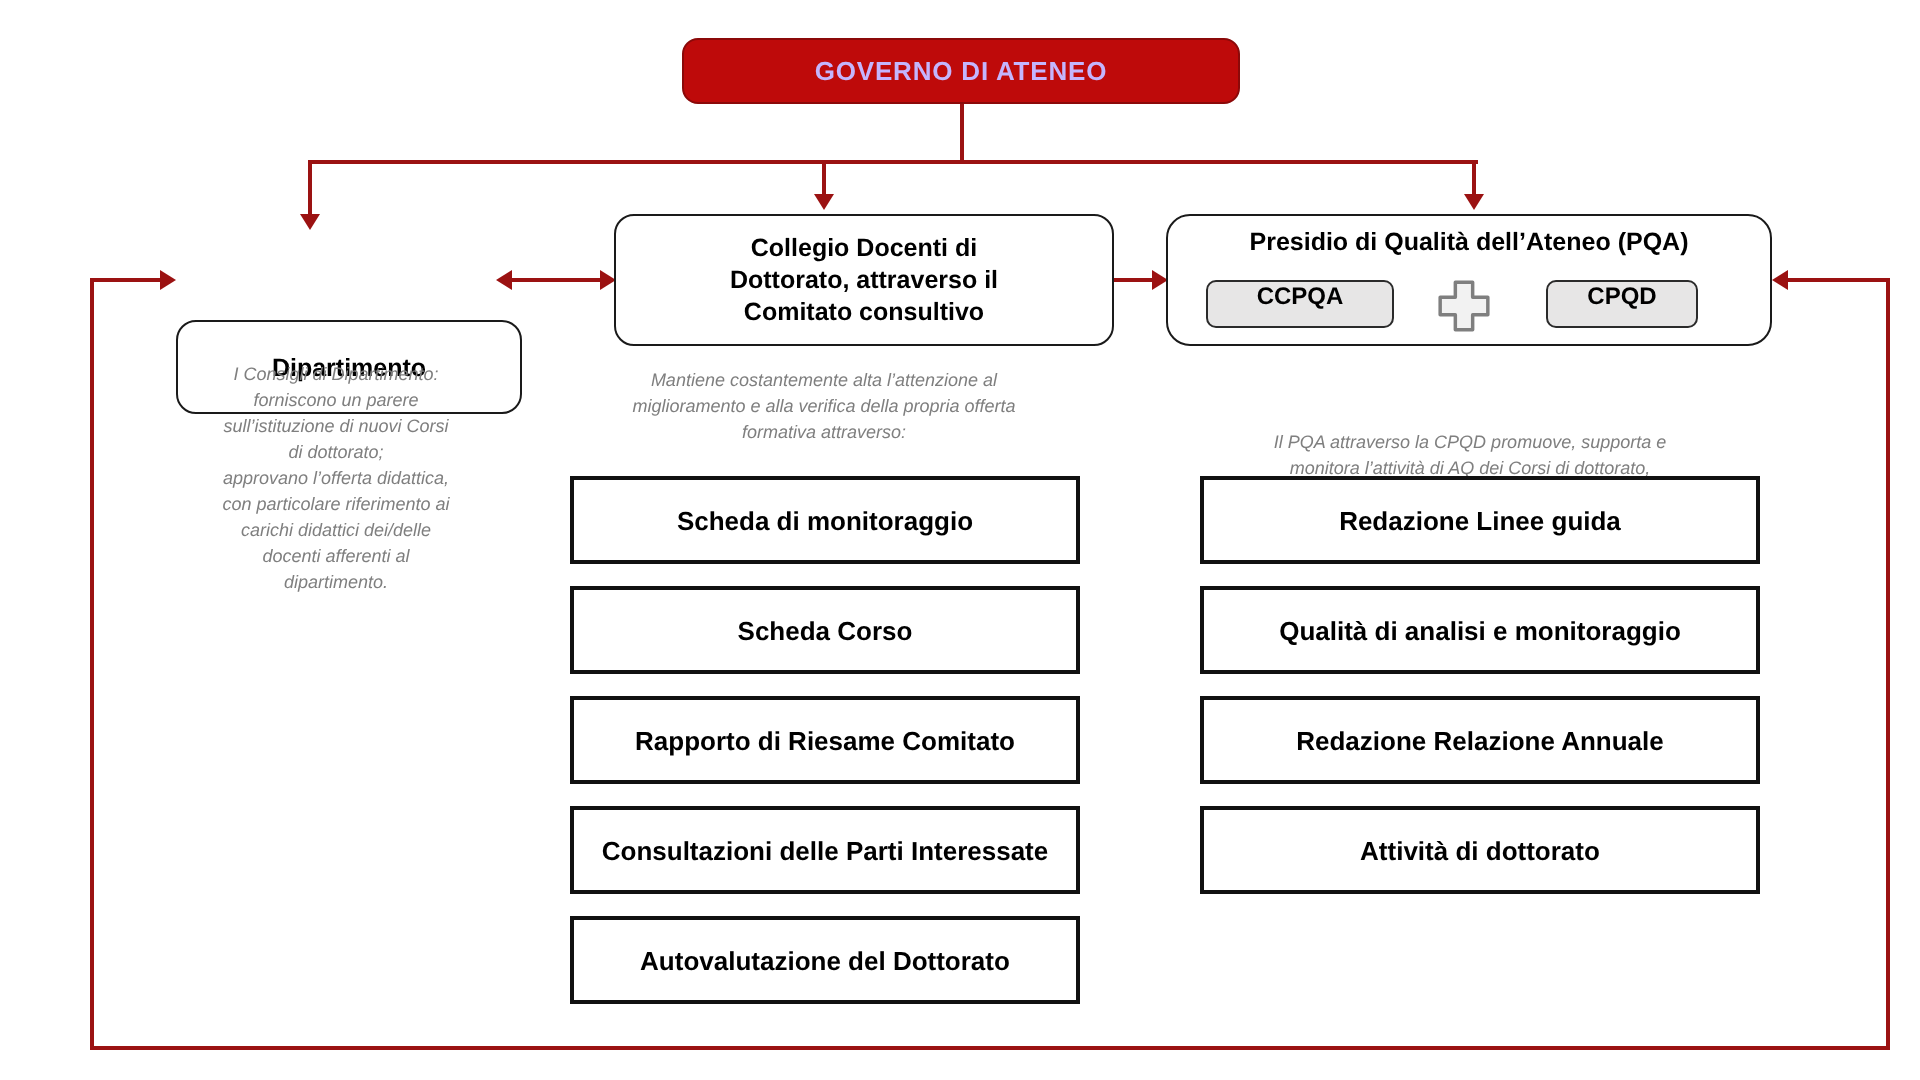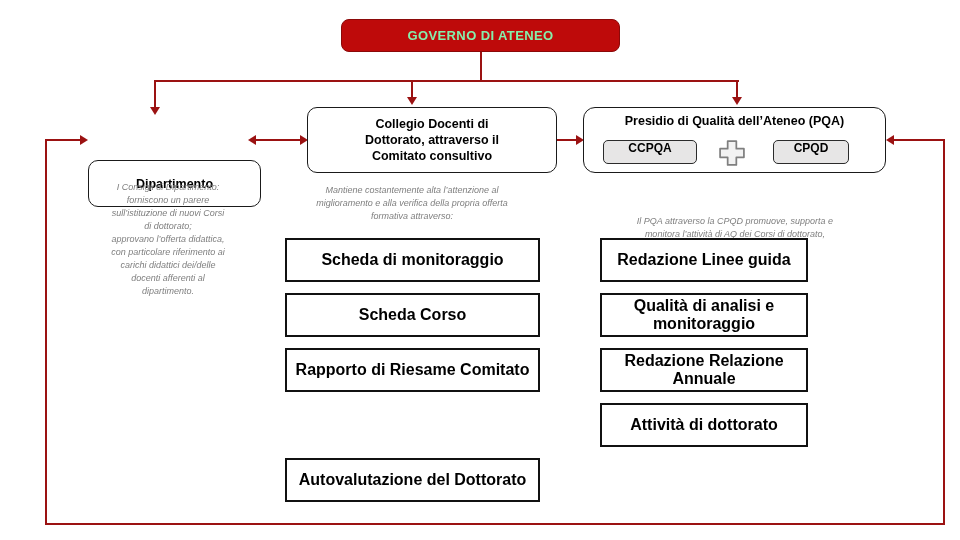--- a/index.html
+++ b/index.html
@@ -24,21 +24,21 @@
   .arr.right { border-top: 5px solid transparent; border-bottom: 5px solid transparent; border-left: 8px solid var(--line-red, #9B1212); }
   .arr.left  { border-top: 5px solid transparent; border-bottom: 5px solid transparent; border-right: 8px solid var(--line-red, #9B1212); }
   
   .topbox {
     position: absolute;
     left: 341px; top: 19px; width: 279px; height: 33px;
     background: var(--box-red, #BE0A0A);
     border: 1.5px solid var(--box-red-border, #8B0909);
     border-radius: 8px;
     display: flex; align-items: center; justify-content: center;
-    color: #86efac; font-weight: bold; font-size: 13px; letter-spacing: 0.4px;
+    color: #c4b5fd; font-weight: bold; font-size: 13px; letter-spacing: 0.4px;
     box-sizing: border-box;
   }
   .node {
     position: absolute;
     background: #ffffff;
     border: 1.5px solid var(--node-border, #1A1A1A);
     border-radius: 10px;
     box-sizing: border-box;
     display: flex; align-items: center; justify-content: center;
     font-weight: bold; font-size: 12.5px; color: #000;
@@ -67,23 +67,23 @@
     font-weight: bold; font-size: 12px; color: #000;
   }
   .plus-wrap { position: absolute; }
   .listbox {
     position: absolute;
     width: 255px; height: 44px;
     background: #ffffff;
     border: 2px solid #111111;
     box-sizing: border-box;
     display: flex; align-items: center; justify-content: center;
-    font-weight: bold; font-size: 16px; color: #000; text-align: center;
-  }
-  .listbox.rightcol { width: 208px; }
+    font-weight: bold; font-size: 13px; color: #000; text-align: center;
+  }
+  .listbox.rightcol { width: 280px; }
   .desc {
     position: absolute;
     color: var(--desc-gray, #7F7F7F);
     font-style: italic;
     font-size: 9px;
     line-height: 13px;
     text-align: center;
     white-space: pre-line;
   }
 </style>
@@ -169,20 +169,23 @@
 
   <div class="listbox" style="left:285px; top:238px;">
     <span>Scheda di monitoraggio</span>
   </div>
   <div class="listbox" style="left:285px; top:293px;">
     <span>Scheda Corso</span>
   </div>
   <div class="listbox" style="left:285px; top:348px;">
     <span>Rapporto di Riesame Comitato</span>
   </div>
+  <div class="listbox" style="left:285px; top:403px;">
+    <span>Consultazioni delle Parti Interessate</span>
+  </div>
   <div class="listbox" style="left:285px; top:458px;">
     <span>Autovalutazione del Dottorato</span>
   </div>
 
   <div class="listbox rightcol" style="left:600px; top:238px;">
     <span>Redazione Linee guida</span>
   </div>
   <div class="listbox rightcol" style="left:600px; top:293px;">
     <span>Qualità di analisi e monitoraggio</span>
   </div>

